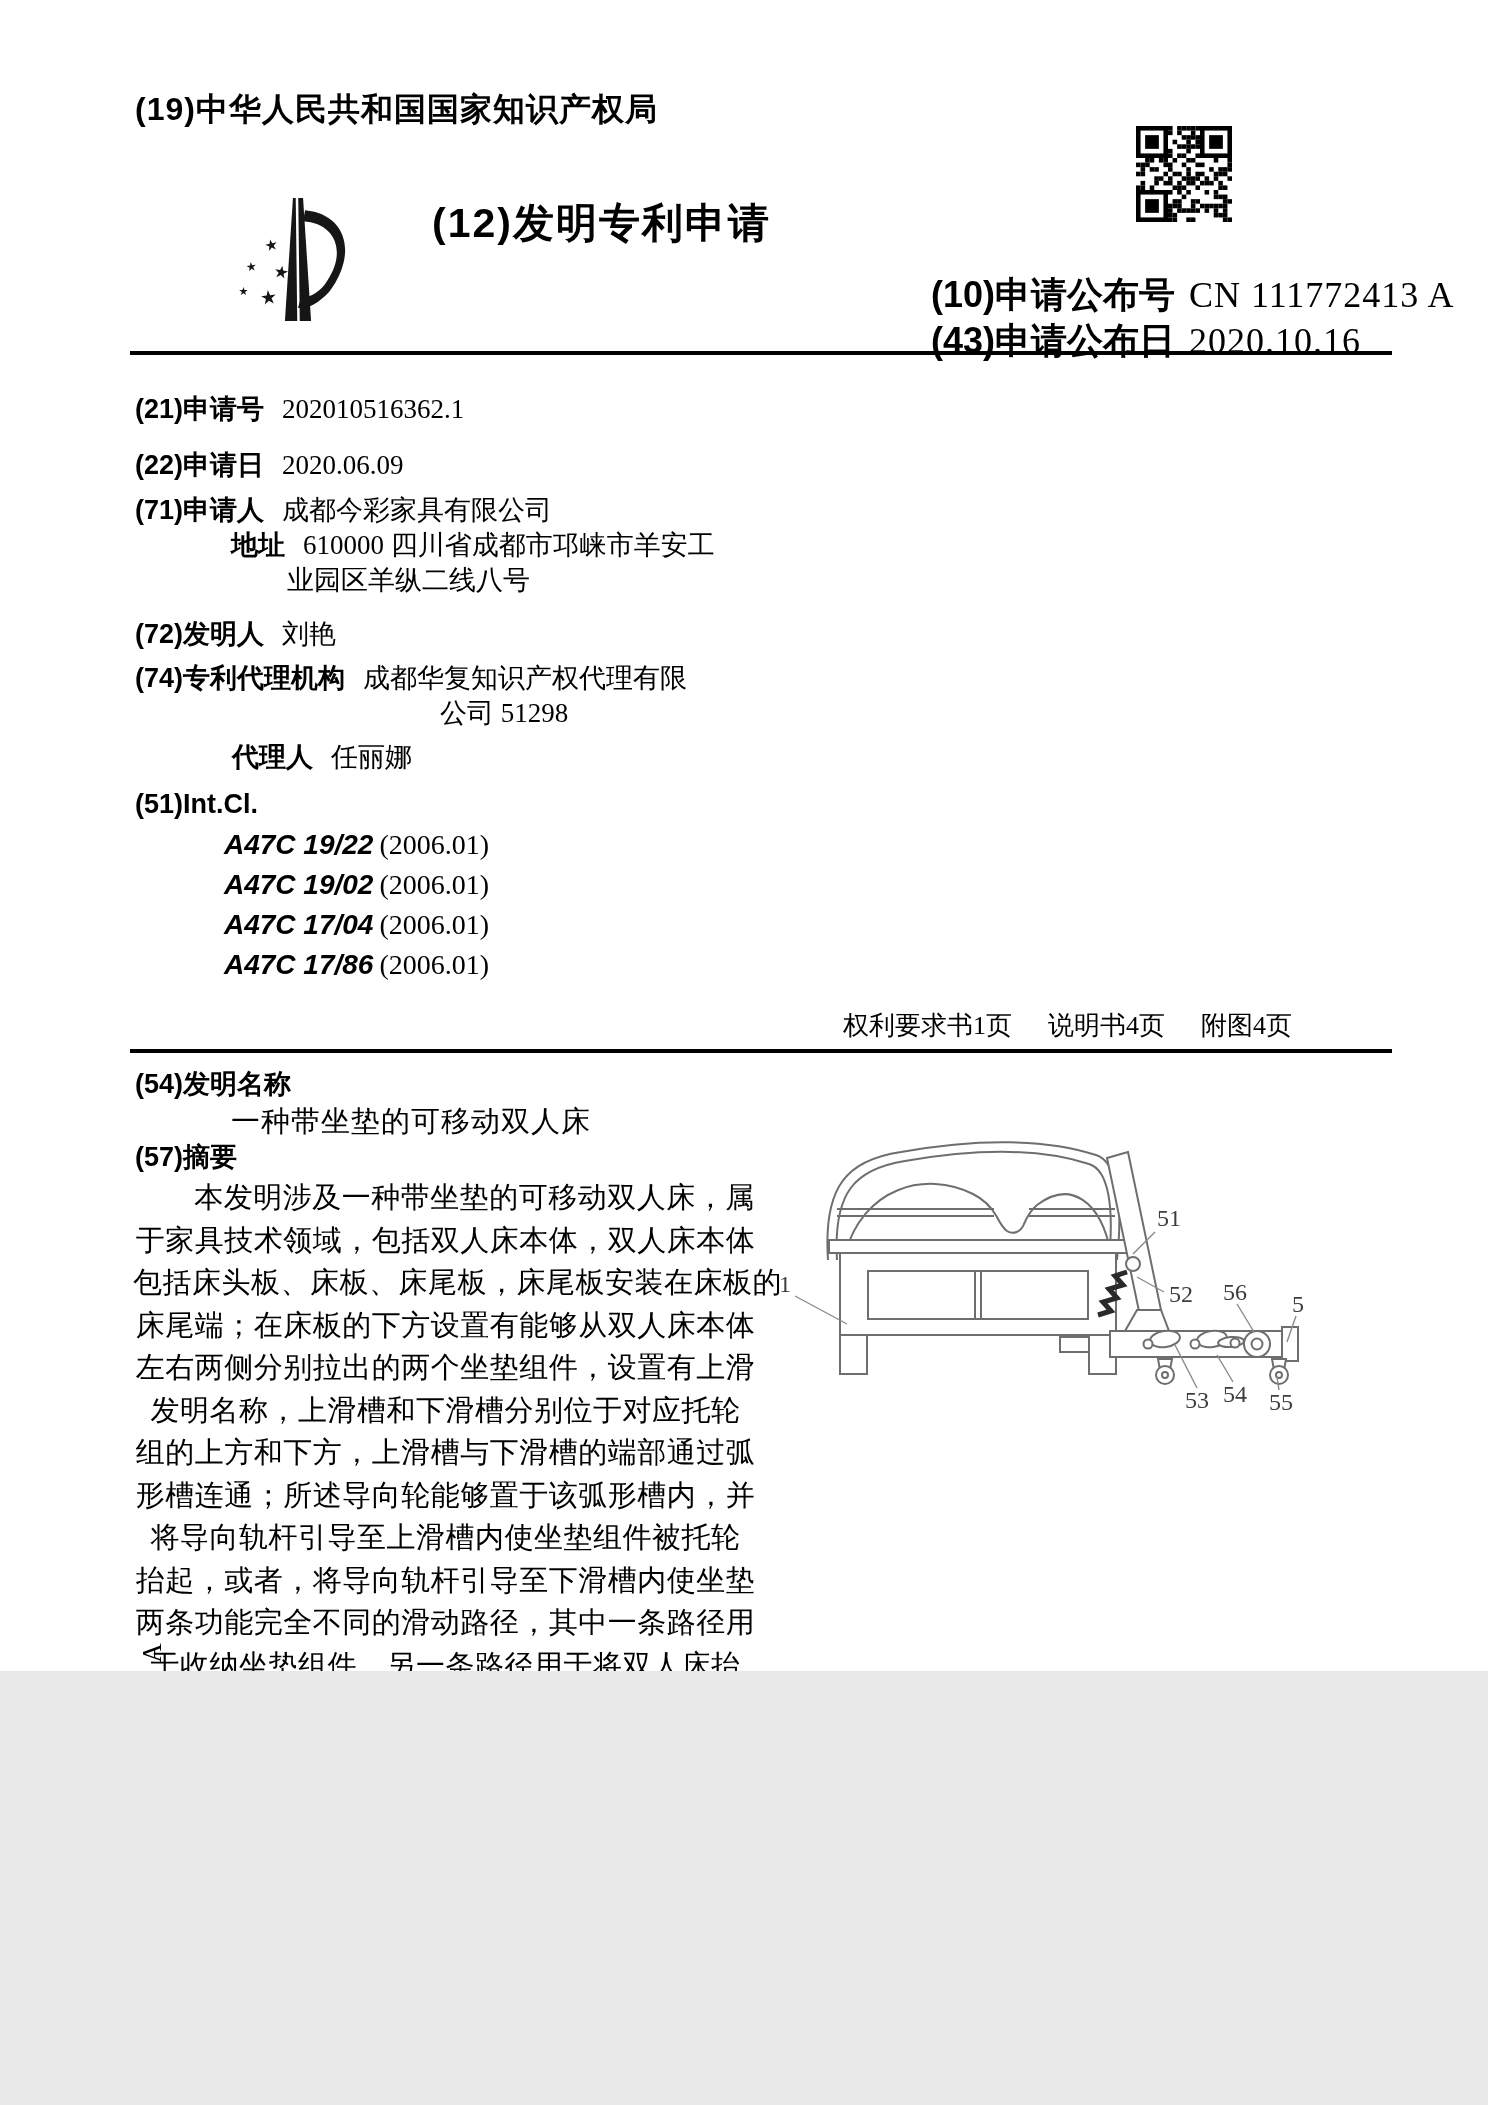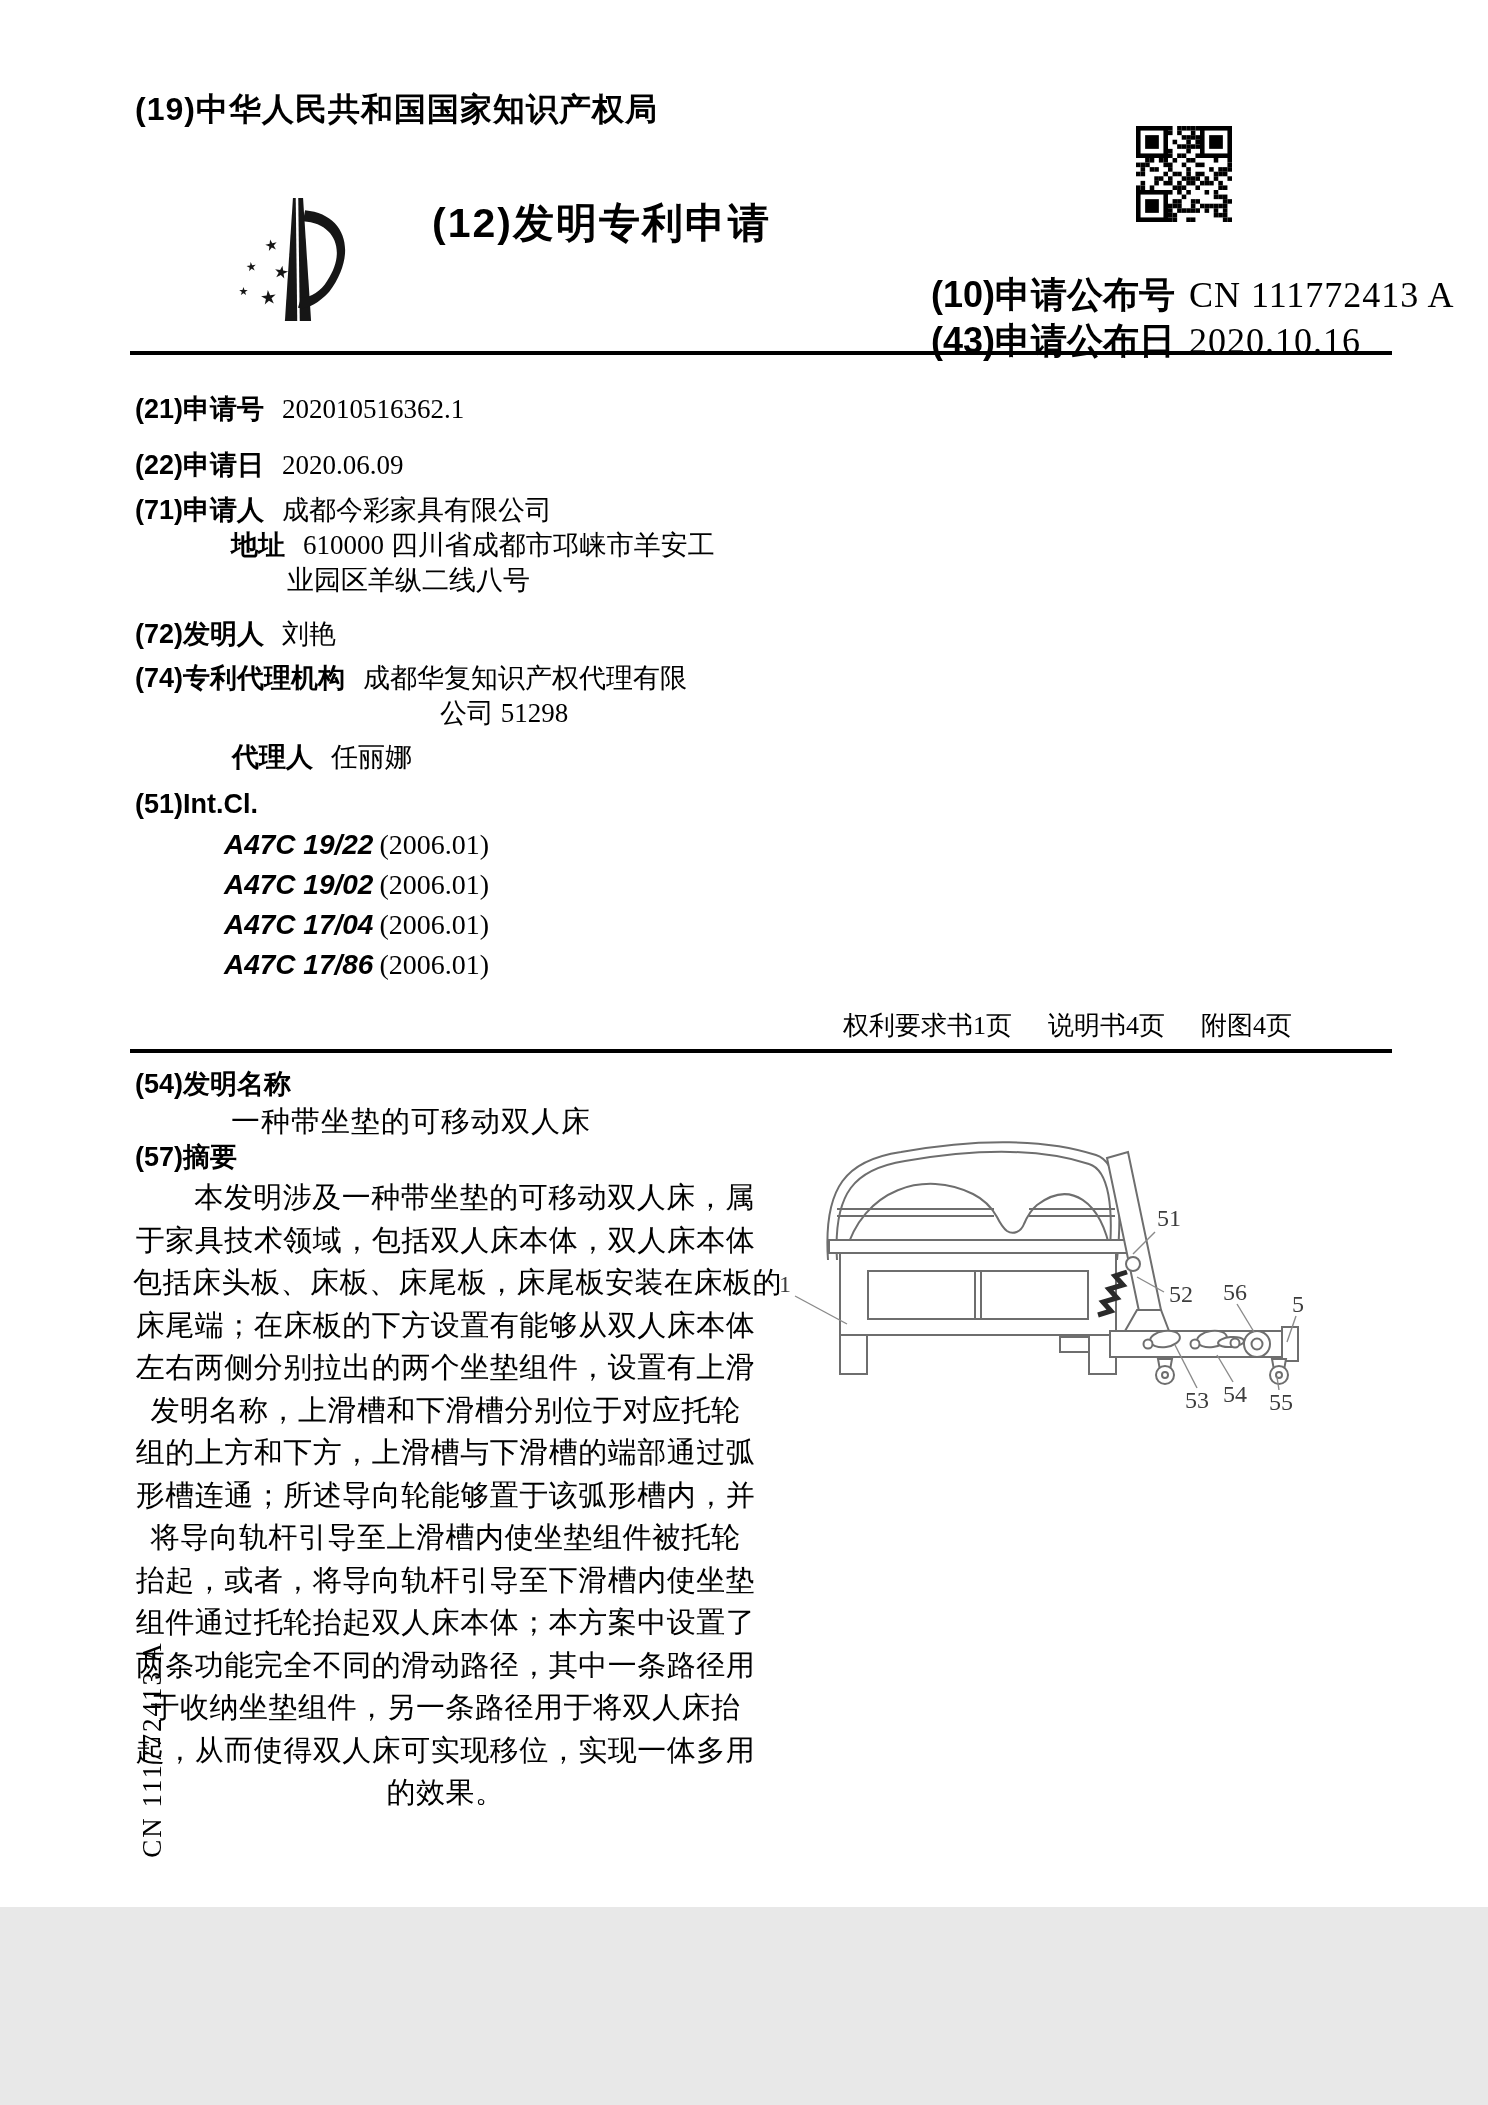--- a/index.html
+++ b/index.html
@@ -1,16 +1,16 @@
 <!DOCTYPE html>
 <html><head>
 <meta charset="utf-8">
 <style>
   html,body{margin:0;padding:0;background:#e8e8e8;}
-  .page{position:relative;width:1488px;height:1907px;background:#ffffff;color:#000;
+  .page{position:relative;width:1488px;height:1671px;background:#ffffff;color:#000;
         font-family:"Liberation Serif", serif;overflow:hidden;}
   .abs{position:absolute;}
   .hei{font-family:"Liberation Sans", sans-serif;font-weight:700;}
   .song{font-family:"Liberation Serif", serif;font-weight:400;}
   .rule{position:absolute;background:#000;height:4px;}
   .pubrow{position:absolute;font-size:36px;white-space:nowrap;}
   .pubrow .val{font-family:"Liberation Serif", serif;font-weight:400;margin-left:14px;letter-spacing:1px;}
   .brow{position:absolute;font-size:27px;white-space:nowrap;}
   .brow .lab{font-family:"Liberation Sans", sans-serif;font-weight:700;}
   .brow .val{font-family:"Liberation Serif", serif;margin-left:18px;}
@@ -253,21 +253,20 @@
       <div class="abs-line first">本发明涉及一种带坐垫的可移动双人床，属</div>
       <div class="abs-line">于家具技术领域，包括双人床本体，双人床本体</div>
       <div class="abs-line">包括床头板、床板、床尾板，床尾板安装在床板的</div>
       <div class="abs-line">床尾端；在床板的下方设置有能够从双人床本体</div>
       <div class="abs-line">左右两侧分别拉出的两个坐垫组件，设置有上滑</div>
       <div class="abs-line">发明名称，上滑槽和下滑槽分别位于对应托轮</div>
       <div class="abs-line">组的上方和下方，上滑槽与下滑槽的端部通过弧</div>
       <div class="abs-line">形槽连通；所述导向轮能够置于该弧形槽内，并</div>
       <div class="abs-line">将导向轨杆引导至上滑槽内使坐垫组件被托轮</div>
       <div class="abs-line">抬起，或者，将导向轨杆引导至下滑槽内使坐垫</div>
-      <div class="abs-line">组件通过托轮抬起双人床本体；本方案中设置了</div>
       <div class="abs-line">两条功能完全不同的滑动路径，其中一条路径用</div>
       <div class="abs-line">于收纳坐垫组件，另一条路径用于将双人床抬</div>
       <div class="abs-line">起，从而使得双人床可实现移位，实现一体多用</div>
       <div class="abs-line">的效果。</div>
     </div>
 
   <svg class="abs" style="left:765px;top:1112px;" width="620" height="320" viewBox="0 0 620 320">
     <g stroke="#6e6e6e" stroke-width="2" fill="none">
 
       <path d="M63,148 C58,74 82,48 136,40 C214,26 282,27 331,43 C353,50 358,92 352,148"></path>

